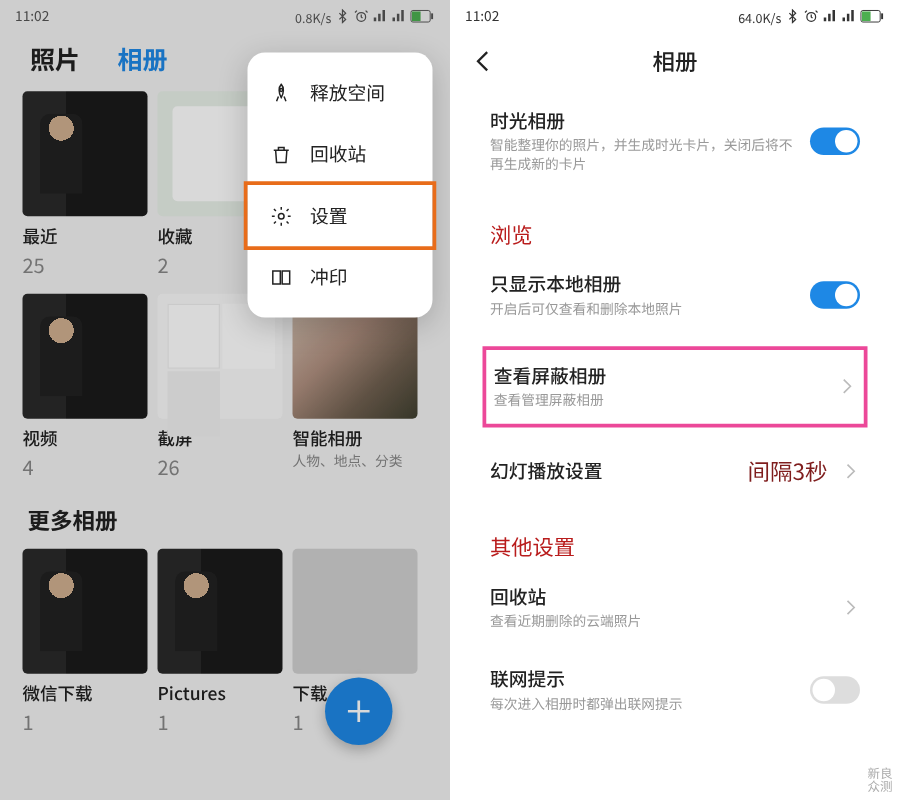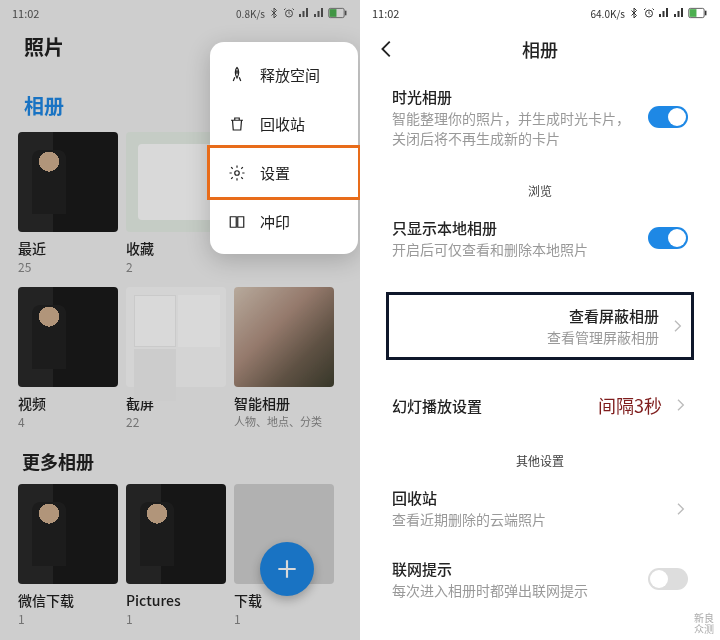--- a/index.html
+++ b/index.html
@@ -7,52 +7,52 @@
   .container { display: flex; width: 720px; height: 640px; }
   .panel { width: 360px; height: 640px; position: relative; overflow: hidden; }
   .panel-left { background: #f2f2f2; }
   .panel-right { background: #fff; }
   .overlay { position: absolute; inset: 0; background: rgba(0,0,0,0.15); pointer-events: none; }
   .status-bar { height: 26px; display: flex; align-items: center; justify-content: space-between; padding: 0 12px; font-size: 11px; color: #333; }
   .status-bar.light { color: #555; }
   .status-right { display: flex; align-items: center; gap: 3px; }
   .status-right span { font-size: 10px; }
   .sicon { width: 12px; height: 12px; display: inline-block; }
-  .tabs { display: flex; gap: 30px; padding: 6px 24px 12px; font-size: 20px; font-weight: 600; color: #222; flex-direction: column; }
+  .tabs { display: flex; gap: 30px; padding: 6px 24px 12px; font-size: 20px; font-weight: 600; color: #222; }
   .tabs .active { color: #1e88e5; }
   .grid { display: flex; flex-wrap: wrap; gap: 12px; padding: 0 18px; }
   .album { width: 96px; }
   .thumb { width: 100px; height: 100px; background: #ccc; border-radius: 4px; background-size: cover; background-position: center; }
   .thumb.man { background: linear-gradient(90deg, #2a2a2a 0%, #2a2a2a 35%, #1a1a1a 35%, #1a1a1a 100%); position: relative; }
   .thumb.man::after { content:""; position:absolute; left:14px; top:18px; width:34px; height:64px; background: radial-gradient(circle at 50% 18%, #d0b090 0 10px, transparent 10px), linear-gradient(#222,#222); border-radius: 8px 8px 0 0; }
   .thumb.doc { background: #e8f0e8; position: relative; }
   .thumb.doc::after { content:""; position:absolute; inset:12px; background:#fff; border-radius:4px; }
   .thumb.blur { background: linear-gradient(135deg, #d8c8b8 0%, #b09080 40%, #706050 70%, #404030 100%); filter: blur(0.5px); }
   .thumb.shot { background: #fafafa; position: relative; }
   .thumb.shot::before { content:""; position:absolute; left:8px; top:8px; width:40px; height:50px; background:#fff; box-shadow: 44px 0 #fff, 0 54px #f0f0f0; border:1px solid #eee; }
   .thumb.grey { background: #d0d0d0; }
   .album-name { font-size: 14px; color: #222; margin-top: 6px; font-weight: 500; }
-  .album-count { font-size: 12px; color: #888; }
+  .album-count { font-size: 16px; color: #888; }
   .album-sub { font-size: 11px; color: #888; }
   .section-title { font-size: 18px; font-weight: 600; padding: 18px 22px 10px; color: #222; }
   .fab { position: absolute; right: 46px; bottom: 44px; width: 54px; height: 54px; border-radius: 50%; background: #1e88e5; display: flex; align-items: center; justify-content: center; color: #fff; font-size: 30px; box-shadow: 0 4px 10px rgba(0,0,0,0.25); }
-  .menu { position: absolute; right: 2px; top: 42px; width: 148px; background: #fff; border-radius: 14px; box-shadow: 0 6px 24px rgba(0,0,0,0.2); padding: 8px 0; z-index: 5; }
+  .menu { position: absolute; right: 14px; top: 42px; width: 148px; background: #fff; border-radius: 14px; box-shadow: 0 6px 24px rgba(0,0,0,0.2); padding: 8px 0; z-index: 5; }
   .menu-item { display: flex; align-items: center; gap: 14px; padding: 14px 18px; font-size: 15px; color: #222; }
   .menu-item.boxed { border: 3px solid #e86c1a; margin: -3px; }
   .micon { width: 18px; height: 18px; }
   .header-r { display: flex; align-items: center; padding: 10px 16px; }
   .back { width: 22px; height: 22px; }
   .header-title { flex: 1; text-align: center; font-size: 18px; font-weight: 500; color: #222; margin-right: 22px; }
   .settings { padding: 0 32px; }
   .setting { padding: 14px 0; display: flex; align-items: center; gap: 10px; }
-  .setting.boxed { border: 3px solid #0f172a; margin: 18px -6px; padding: 10px 6px; text-align: right; }
+  .setting.boxed { border: 3px solid #ec4899; margin: 8px -6px; padding: 10px 6px; }
   .setting .txt { flex: 1; }
   .s-title { font-size: 15px; color: #222; font-weight: 500; }
-  .s-sub { font-size: 14px; color: #999; margin-top: 2px; line-height: 1.4; }
-  .group-label { font-size: 12px; color: #404040; padding: 20px 0 4px; text-align: center; }
+  .s-sub { font-size: 11px; color: #999; margin-top: 2px; line-height: 1.4; }
+  .group-label { font-size: 17px; color: #b91c1c; padding: 20px 0 4px; }
   .toggle { width: 40px; height: 22px; border-radius: 11px; background: #1e88e5; position: relative; }
   .toggle::after { content:""; position:absolute; right:2px; top:2px; width:18px; height:18px; background:#fff; border-radius:50%; }
   .toggle.off { background: #ddd; }
   .toggle.off::after { right: auto; left: 2px; }
   .chev { width: 16px; height: 16px; }
   .value { font-size: 18px; color: #7f1d1d; }
   .watermark { position: absolute; right: 6px; bottom: 6px; font-size: 10px; color: #aaa; text-align: center; line-height: 1.1; }
 </style>
 </head>
 <body>
@@ -102,21 +102,21 @@
     </div>
     <div class="grid" style="margin-top:12px">
       <div class="album">
         <div class="thumb man"></div>
         <div class="album-name">视频</div>
         <div class="album-count">4</div>
       </div>
       <div class="album">
         <div class="thumb shot"></div>
         <div class="album-name">截屏</div>
-        <div class="album-count">22</div>
+        <div class="album-count">26</div>
       </div>
       <div class="album">
         <div class="thumb blur"></div>
         <div class="album-name">智能相册</div>
         <div class="album-sub">人物、地点、分类</div>
       </div>
     </div>
     <div class="section-title">更多相册</div>
     <div class="grid">
       <div class="album">

